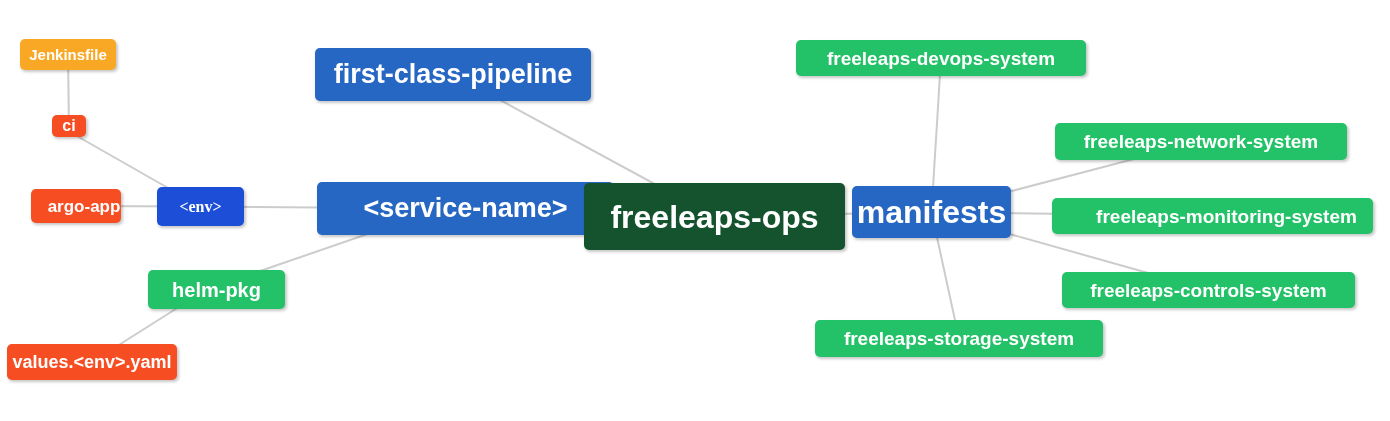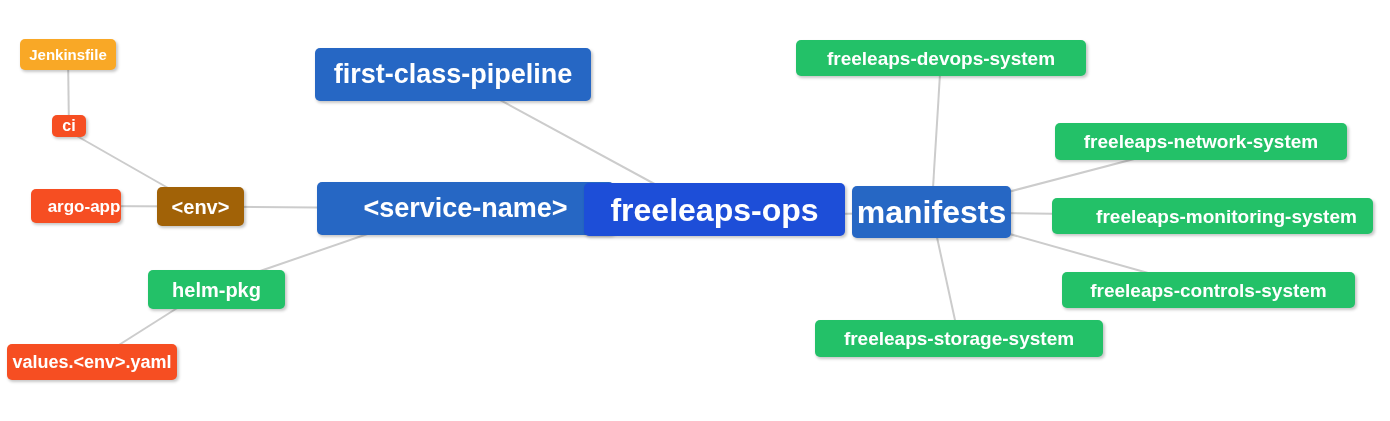--- a/index.html
+++ b/index.html
@@ -56,25 +56,25 @@
       <line x1="714.5" y1="204.5" x2="931.5" y2="200" stroke="#cccccc" stroke-width="2"></line>
       <line x1="931.5" y1="200" x2="941" y2="46" stroke="#cccccc" stroke-width="2"></line>
       <line x1="931.5" y1="200" x2="1201" y2="129.5" stroke="#cccccc" stroke-width="2"></line>
       <line x1="931.5" y1="200" x2="1212.5" y2="204" stroke="#cccccc" stroke-width="2"></line>
       <line x1="931.5" y1="200" x2="1208.5" y2="278" stroke="#cccccc" stroke-width="2"></line>
       <line x1="931.5" y1="200" x2="959" y2="326.5" stroke="#cccccc" stroke-width="2"></line>
     </svg>
 <div class="node" style="left: 20px; top: 27px; width: 96px; height: 31px; font-size: 15px; background: rgb(249, 168, 38);">Jenkinsfile</div>
     <div class="node" style="left: 52px; top: 103px; width: 34px; height: 22px; font-size: 16px; background: rgb(246, 78, 34);">ci</div>
     <div class="node" style="left: 31px; top: 177px; width: 90px; height: 34px; font-size: 17px; background: rgb(246, 78, 34); padding-left: 16px;">argo-app</div>
-    <div class="node" style="left: 157px; top: 175px; width: 87px; height: 39px; font-size: 20px; background: #a16207;">&lt;env&gt;</div>
+    <div class="node" style="left: 157px; top: 175px; width: 87px; height: 39px; font-size: 16px; background: #1d4ed8; font-family: Liberation Serif, serif;">&lt;env&gt;</div>
     <div class="node" style="left: 148px; top: 258px; width: 137px; height: 39px; font-size: 20px; background: rgb(35, 193, 104); text-align: right;">helm-pkg</div>
     <div class="node" style="left: 7px; top: 332px; width: 170px; height: 36px; font-size: 18px; background: rgb(246, 78, 34);">values.&lt;env&gt;.yaml</div>
     <div class="node" style="left: 315px; top: 36px; width: 276px; height: 53px; font-size: 27px; background: rgb(38, 103, 196);">first-class-pipeline</div>
     <div class="node" style="left: 317px; top: 170px; width: 297px; height: 53px; font-size: 27px; background: rgb(38, 103, 196);">&lt;service-name&gt;</div>
-    <div class="node" style="left: 584px; top: 171px; width: 261px; height: 53px; font-size: 32px; background: #1d4ed8;">freeleaps-ops</div>
+    <div class="node" style="left: 584px; top: 171px; width: 261px; height: 67px; font-size: 32px; background: #14532d;">freeleaps-ops</div>
     <div class="node" style="left: 852px; top: 174px; width: 159px; height: 52px; font-size: 32px; background: rgb(38, 103, 196);">manifests</div>
     <div class="node" style="left: 796px; top: 28px; width: 290px; height: 36px; font-size: 19px; background: rgb(35, 193, 104);">freeleaps-devops-system</div>
     <div class="node" style="left: 1055px; top: 111px; width: 292px; height: 37px; font-size: 19px; background: rgb(35, 193, 104);">freeleaps-network-system</div>
     <div class="node" style="left: 1052px; top: 186px; width: 321px; height: 36px; font-size: 19px; background: rgb(35, 193, 104); padding-left: 28px;">freeleaps-monitoring-system</div>
     <div class="node" style="left: 1062px; top: 260px; width: 293px; height: 36px; font-size: 19px; background: rgb(35, 193, 104);">freeleaps-controls-system</div>
     <div class="node" style="left: 815px; top: 308px; width: 288px; height: 37px; font-size: 19px; background: rgb(35, 193, 104);">freeleaps-storage-system</div>
   </div>
 
 </body></html>

